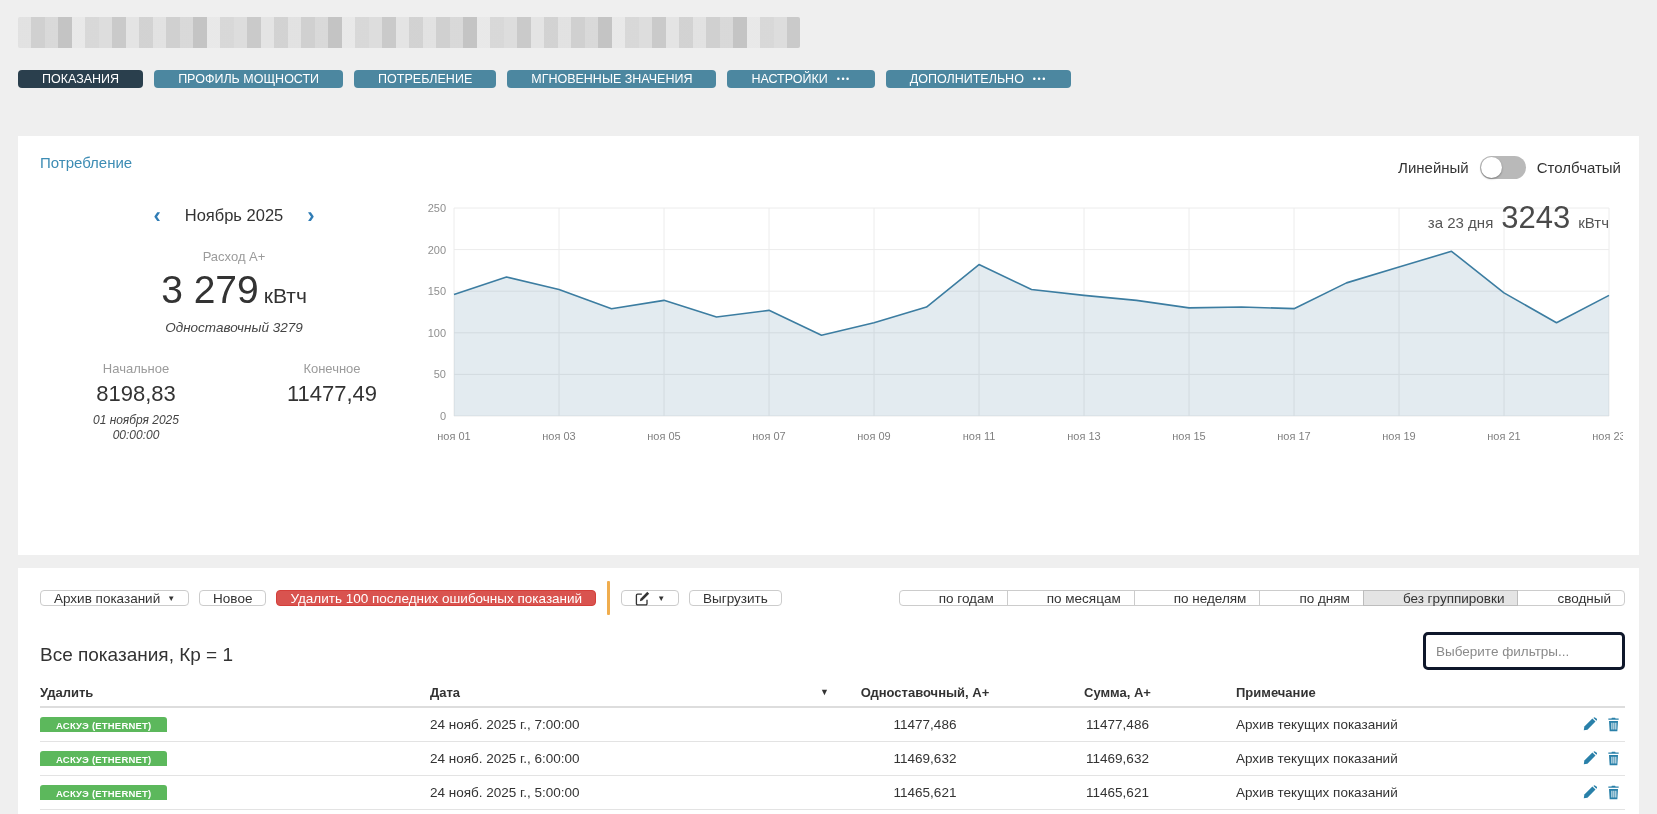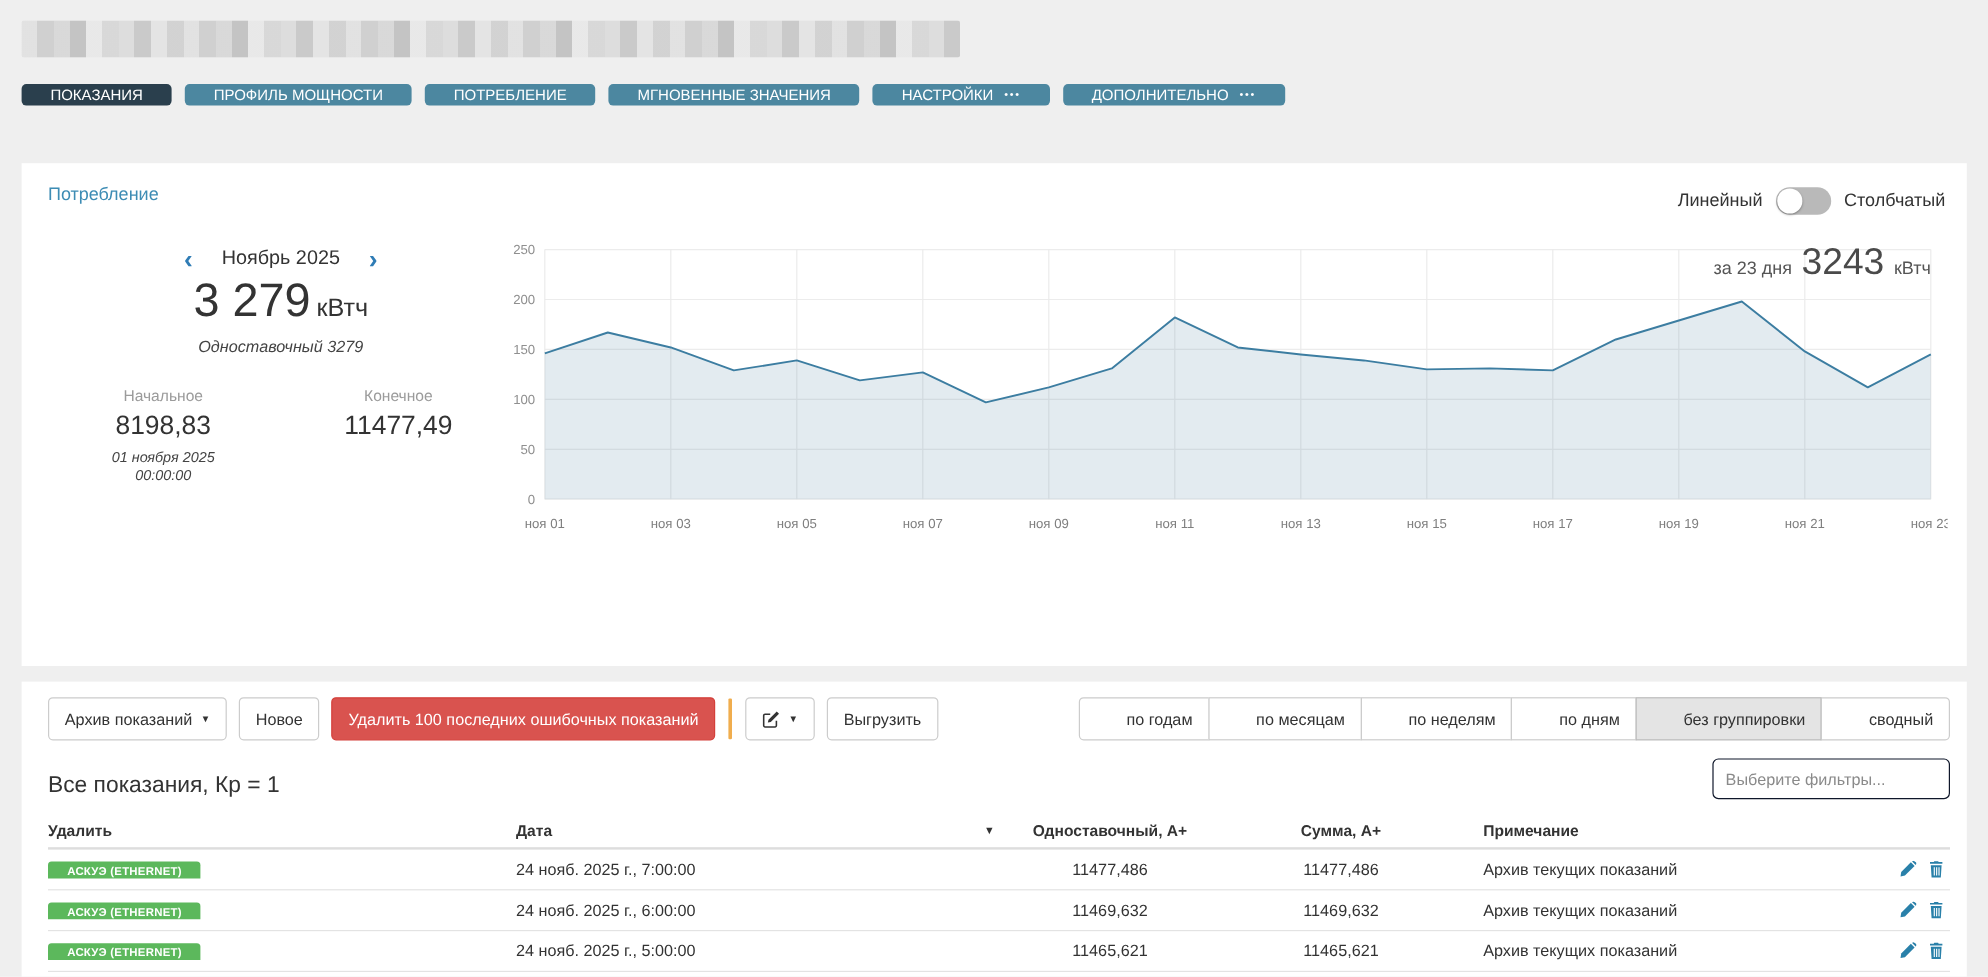--- a/index.html
+++ b/index.html
@@ -60,36 +60,36 @@
   .chart-caption{position:absolute;top:6px;right:16px;display:flex;align-items:baseline;gap:8px;color:#555;}
   .chart-caption .cc-prefix,.chart-caption .cc-unit{font-size:15px;}
   .chart-caption .cc-value{font-size:31px;color:#4a4a4a;}
   svg text.ytick{font-size:11px;fill:#8f8f8f;font-family:"Liberation Sans",sans-serif;}
   svg text.xtick{font-size:11px;fill:#7f7f7f;font-family:"Liberation Sans",sans-serif;}
 
   
   .toolbar{left:22px;top:13px;right:14px;display:flex;align-items:center;}
   .btn{
     background:#fff;border:1px solid #ccc;border-radius:4px;color:#333;
-    font-size:13.5px;padding:0 13px;height:36px;display:inline-flex;align-items:center;gap:7px;
+    font-size:13.5px;padding:0 13px;height:16px;display:inline-flex;align-items:center;gap:7px;
     cursor:pointer;white-space:nowrap;box-sizing:border-box;
   }
   .btn.danger{background:#d9534f;border-color:#d43f3a;color:#fff;}
   .caret{font-size:8px;color:inherit;}
   .tb-left{display:flex;align-items:center;gap:10px;}
   .vsep{width:3px;height:34px;background:#f0ad4e;border-radius:1px;margin:0 1px;}
   .seg{margin-left:auto;display:inline-flex;}
   .seg .btn{border-radius:0;margin-left:-1px;position:relative;padding-left:39px;}
   .seg .btn:first-child{border-radius:4px 0 0 4px;margin-left:0;}
   .seg .btn:last-child{border-radius:0 4px 4px 0;}
   .seg .btn.active{background:#e4e4e4;border-color:#bdbdbd;z-index:1;}
 
   .section-title{left:22px;top:76px;font-size:19px;color:#333;}
   .filter-input{
-    right:14px;top:64px;width:176px;height:32px;border:1px solid #0f172a;border-radius:5px;
+    right:14px;top:64px;width:176px;height:32px;border:3px solid #0f172a;border-radius:5px;
     font-size:13.5px;padding:0 10px;color:#333;outline:none;
     font-family:"Liberation Sans","DejaVu Sans",sans-serif;
   }
   .filter-input::placeholder{color:#8a8a8a;}
 
   
   .table{left:22px;top:110px;right:14px;}
   .trow,.thead{display:grid;grid-template-columns:390px 405px 180px 205px 1fr 70px;align-items:center;}
   .thead{height:28px;font-weight:bold;font-size:13px;border-bottom:2px solid #ddd;}
   .trow{height:33px;font-size:13.5px;border-bottom:1px solid #e3e3e3;}
@@ -143,20 +143,21 @@
       </div>
     <span>Столбчатый</span>
   </div>
 
   <div class="abs stats">
     <div class="monthnav">
       <span class="arrow">‹</span>
       <span class="mlabel">Ноябрь 2025</span>
       <span class="arrow">›</span>
     </div>
+    <div class="muted expense-label">Расход A+</div>
     <div class="bignum">
       <span>3 279</span><span class="unit">кВтч</span>
     </div>
     <div class="tariff">Одноставочный 3279</div>
     <div class="startend">
       <div class="col">
         <div class="muted">Начальное</div>
         <div class="se-value">8198,83</div>
         <div class="se-date">
           <div>01 ноября 2025</div>

